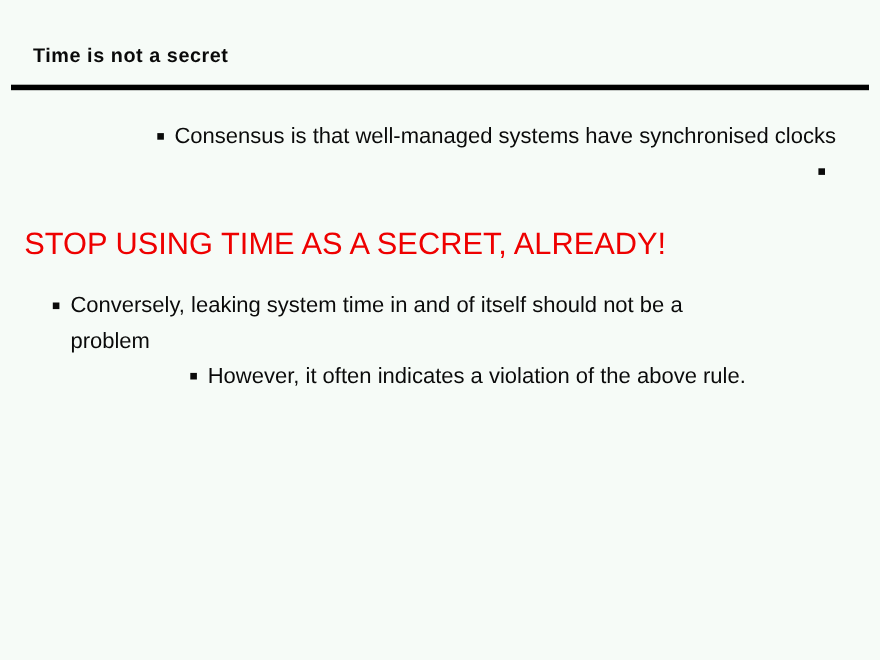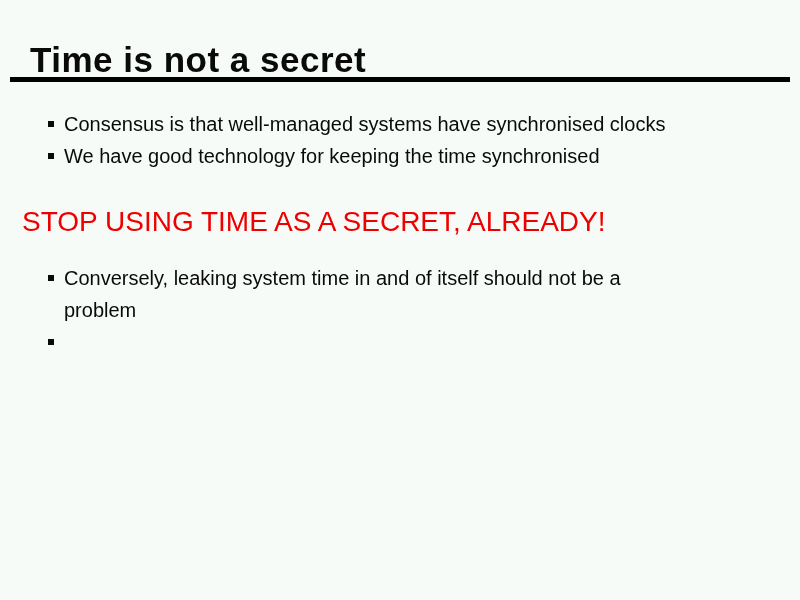--- a/index.html
+++ b/index.html
@@ -20,21 +20,21 @@
     height: 600px;
     background: var(--bg);
     color: var(--text);
     overflow: hidden;
   }
   .slide-title {
     position: absolute;
     left: 30px;
     top: 40px;
     margin: 0;
-    font-size: 35px;
+    font-size: 18px;
     font-weight: bold;
     letter-spacing: 0.5px;
     color: var(--text);
     white-space: nowrap;
   }
   .title-rule {
     position: absolute;
     left: 10px;
     right: 10px;
     top: 77px;
@@ -47,20 +47,21 @@
     padding: 0;
     list-style: none;
     font-size: 20px;
     line-height: 32px;
   }
   .bullet-list.top { left: 48px; top: 108px; right: 40px; }
   .bullet-list.bottom { left: 48px; top: 262px; width: 630px; }
   .bullet-list li {
     display: flex;
     align-items: flex-start;
+    justify-content: flex-end;
   }
   .bullet-square {
     flex-shrink: 0;
     width: 6px;
     height: 6px;
     margin: 13px 10px 0 0;
     background: var(--text);
   }
   .callout {
     position: absolute;
@@ -81,29 +82,29 @@
 
   <div class="title-rule"></div>
 
   <ul class="bullet-list top">
     <li>
       <span class="bullet-square"></span>
       <span class="bullet-text">Consensus is that well-managed systems have synchronised clocks</span>
     </li>
     <li>
       <span class="bullet-square"></span>
-      <span class="bullet-text">We have good technology for keeping the time synchronised</span>
     </li>
   </ul>
 
   <div class="callout">STOP USING TIME AS A SECRET, ALREADY!</div>
 
   <ul class="bullet-list bottom">
     <li>
       <span class="bullet-square"></span>
       <span class="bullet-text">Conversely, leaking system time in and of itself should not be a problem</span>
     </li>
     <li>
       <span class="bullet-square"></span>
+      <span class="bullet-text">However, it often indicates a violation of the above rule.</span>
     </li>
   </ul>
 
 </div>
 
 </body></html>

